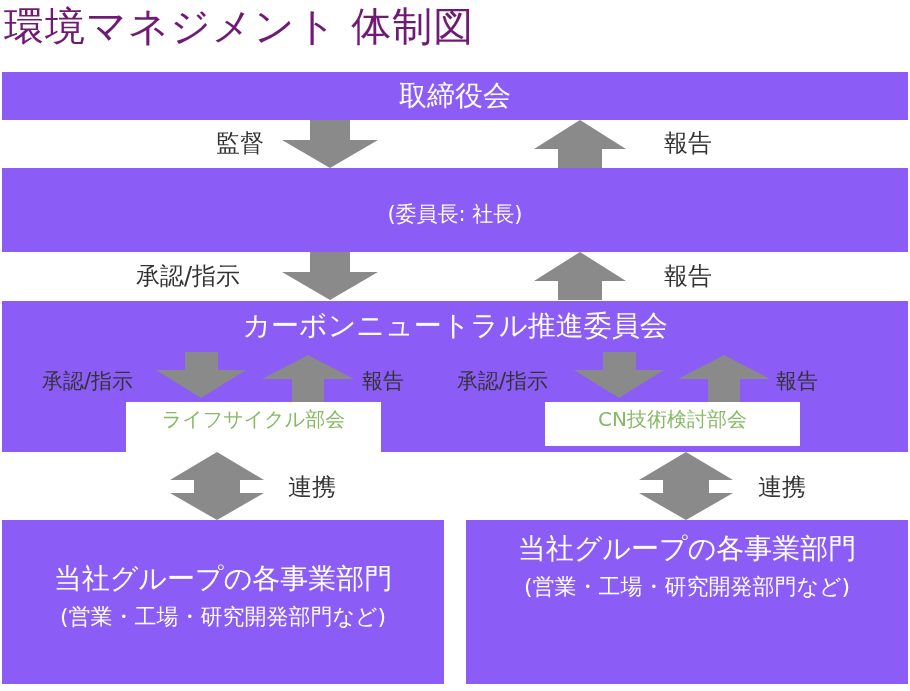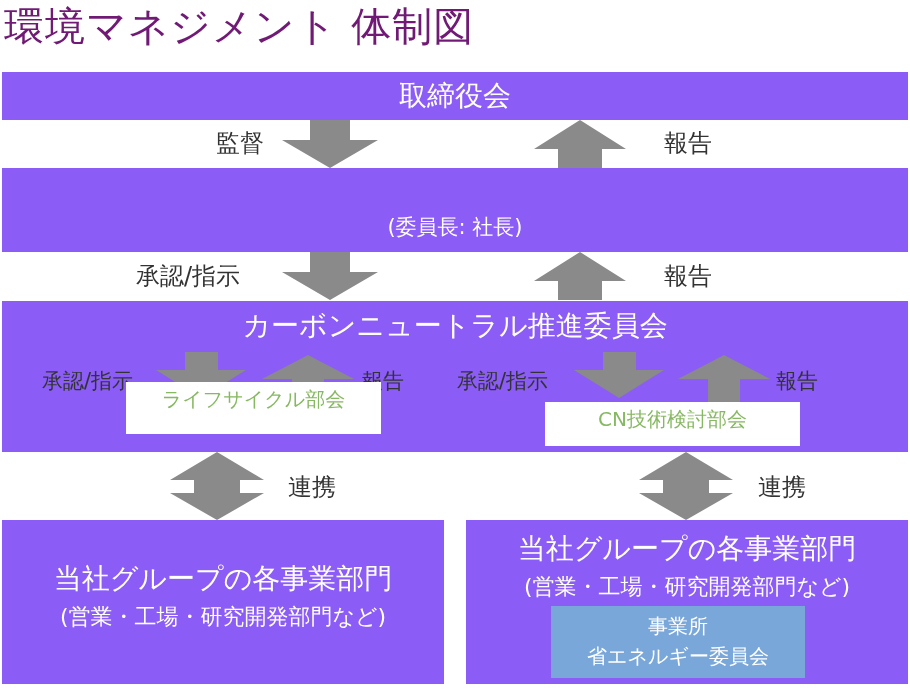--- a/index.html
+++ b/index.html
@@ -28,21 +28,21 @@
 <div class="abs lbl" style="left:176px; top:129px;margin-left:40px;">監督</div>
 <svg class="arrow" width="100" height="50" style="left:280px; top:120px;">
   <polygon points="30,0 70,0 70,20 98,20 50,48 2,20 30,20"></polygon>
 </svg>
 <svg class="arrow" width="100" height="50" style="left:530px; top:120px;">
   <polygon points="50,0 96,29 72,29 72,48 28,48 28,29 4,29"></polygon>
 </svg>
 <div class="abs lbl" style="left:664px; top:129px;">報告</div>
 
 <div class="abs gbox" style="left:2px; top:168px; width:906px; height:84px;">
-  <div class="ctext" style="top:45px; font-size:21px; line-height:28px;">(委員長: 社長)</div>
+  <div class="ctext" style="top:32px; font-size:21px; line-height:28px;">(委員長: 社長)</div>
 </div>
 
 <div class="abs lbl" style="left:136px; top:262px;">承認/指示</div>
 <svg class="arrow" width="100" height="50" style="left:280px; top:252px;">
   <polygon points="30,0 70,0 70,20 98,20 50,48 2,20 30,20"></polygon>
 </svg>
 <svg class="arrow" width="100" height="50" style="left:530px; top:252px;">
   <polygon points="50,0 96,29 72,29 72,48 28,48 28,29 4,29"></polygon>
 </svg>
 <div class="abs lbl" style="left:664px; top:262px;">報告</div>
@@ -52,21 +52,21 @@
 </div>
 
 <div class="abs sublbl" style="left:42px; top:368px;">承認/指示</div>
 <svg class="arrow" width="100" height="50" style="left:152px; top:352px;">
   <polygon points="33,0 66,0 66,18 94,18 49,46 4,18 33,18"></polygon>
 </svg>
 <svg class="arrow" width="100" height="50" style="left:262px; top:355px;">
   <polygon points="46,0 92,24 62,24 62,47 30,47 30,24 0,24"></polygon>
 </svg>
 <div class="abs sublbl" style="left:362px; top:368px;">報告</div>
-<div class="abs wbox" style="left:126px; top:382px; width:255px; height:52px;">ライフサイクル部会</div>
+<div class="abs wbox" style="left:126px; top:402px; width:255px; height:52px;">ライフサイクル部会</div>
 
 <div class="abs sublbl" style="left:457px; top:368px;">承認/指示</div>
 <svg class="arrow" width="100" height="50" style="left:570px; top:352px;">
   <polygon points="33,0 66,0 66,18 94,18 49,46 4,18 33,18"></polygon>
 </svg>
 <svg class="arrow" width="100" height="50" style="left:678px; top:355px;">
   <polygon points="46,0 92,24 62,24 62,47 30,47 30,24 0,24"></polygon>
 </svg>
 <div class="abs sublbl" style="left:776px; top:368px;">報告</div>
 <div class="abs wbox" style="left:545px; top:402px; width:255px; height:44px;">CN技術検討部会</div>
@@ -82,17 +82,13 @@
 <div class="abs lbl" style="left:758px; top:473px;">連携</div>
 
 <div class="abs gbox" style="left:2px; top:520px; width:442px; height:164px;">
   <div class="ctext" style="top:42px; font-size:28px; line-height:34px;">当社グループの各事業部門</div>
   <div class="ctext" style="top:82px; font-size:22px; line-height:30px;">(営業・工場・研究開発部門など)</div>
 </div>
 
 <div class="abs gbox" style="left:466px; top:520px; width:442px; height:164px;">
   <div class="ctext" style="top:12px; font-size:28px; line-height:34px;">当社グループの各事業部門</div>
   <div class="ctext" style="top:52px; font-size:22px; line-height:30px;">(営業・工場・研究開発部門など)</div>
-  <div class="abs bbox" style="left:85px; top:86px; width:254px; height:72px;">
-    <div style="margin-top:5px;">事業所</div>
-    <div>省エネルギー委員会</div>
-  </div>
 </div>
 
 </body></html>

